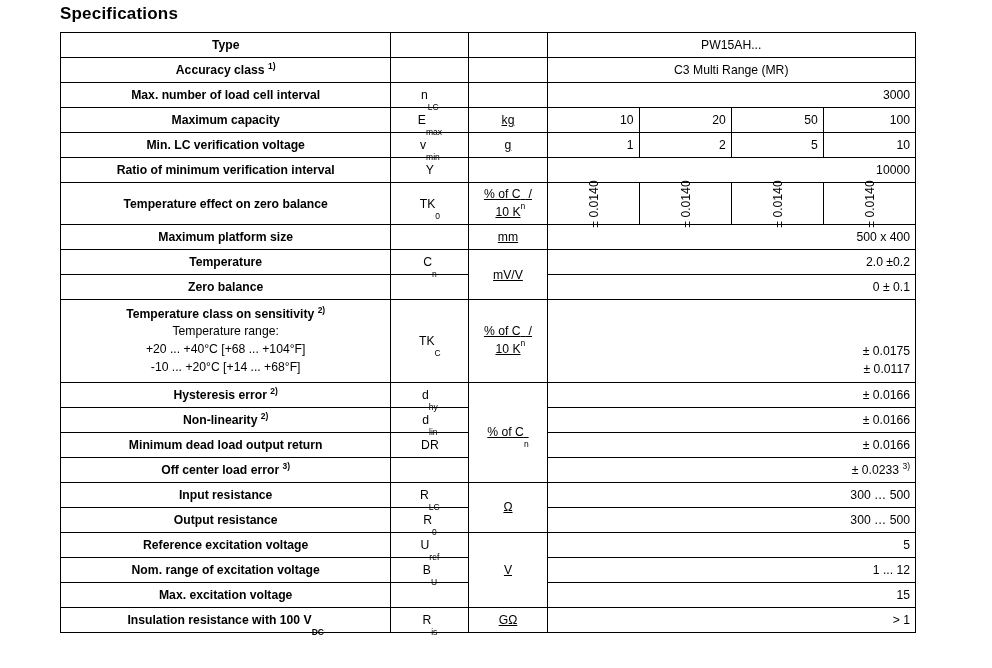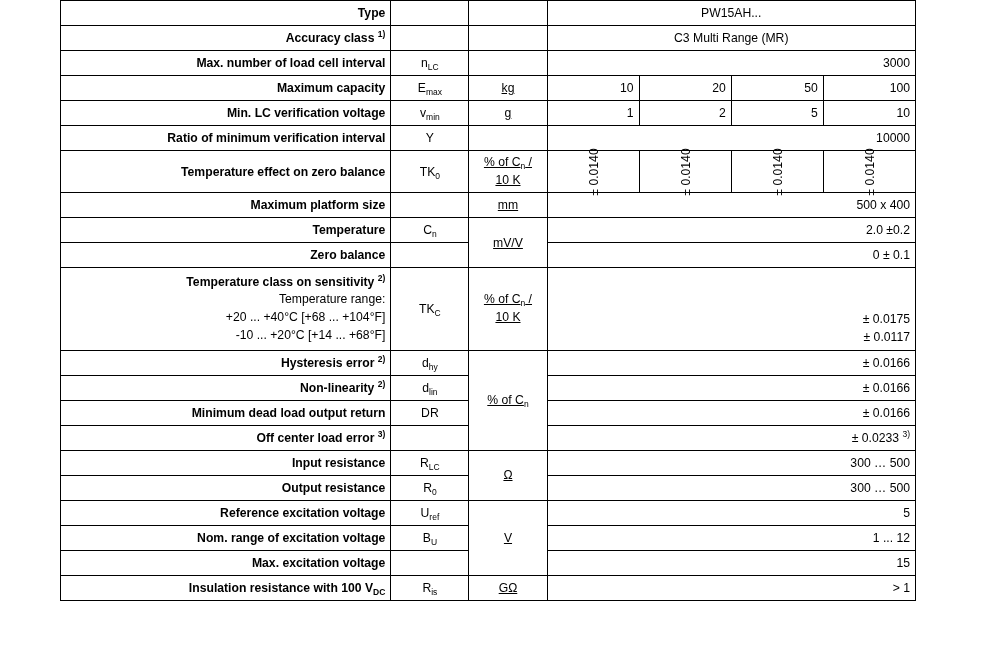--- a/index.html
+++ b/index.html
@@ -34,21 +34,21 @@
     font-size: 12.2px;
   }
   table.spec td {
     border: 1px solid #000000;
     padding: 3px 5px;
     vertical-align: middle;
     height: 18px;
   }
   .lbl {
     font-weight: bold;
-    text-align: right;
+    text-align: center;
     padding-left: 7px;
   }
   .sym {
     text-align: center;
     font-weight: normal;
   }
   .unit {
     text-align: center;
     font-weight: normal;
     text-decoration: underline;
@@ -58,21 +58,21 @@
     font-weight: normal;
   }
   .hdr {
     font-weight: normal;
     text-align: center;
   }
   sub {
     font-size: 8.5px;
     vertical-align: baseline;
     position: relative;
-    top: 3px;
+    top: 11px;
   }
   sup {
     font-size: 8.5px;
     vertical-align: baseline;
     position: relative;
     top: -5px;
   }
   .rot {
     height: 84px;
     position: relative;
@@ -93,20 +93,21 @@
   .tall-left {
     vertical-align: top;
     padding-top: 5px;
   }
 </style>
 </head>
 <body>
 
 <div class="page">
 
+  <div class="page-title">Specifications</div>
 
   <table class="spec">
     <colgroup>
       <col style="width:330px">
       <col style="width:78px">
       <col style="width:78px">
       <col style="width:92px">
       <col style="width:92px">
       <col style="width:92px">
       <col style="width:92px">

